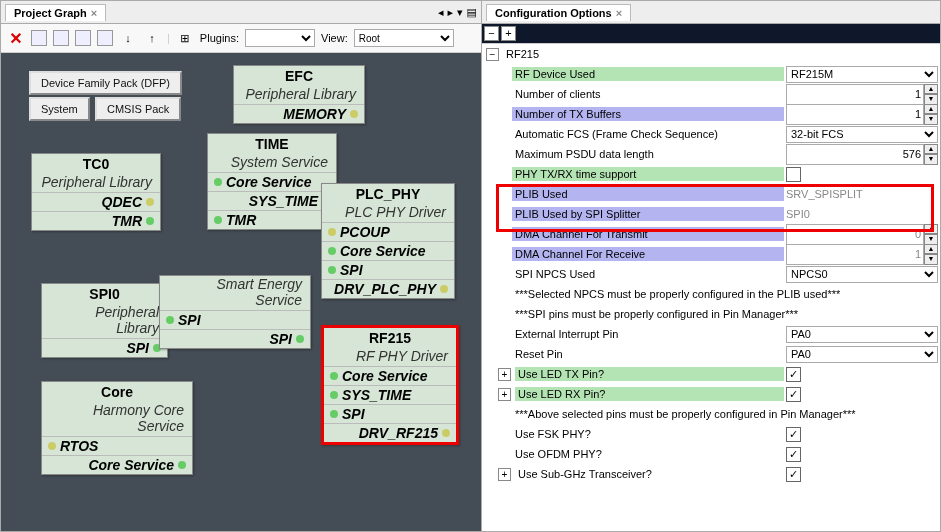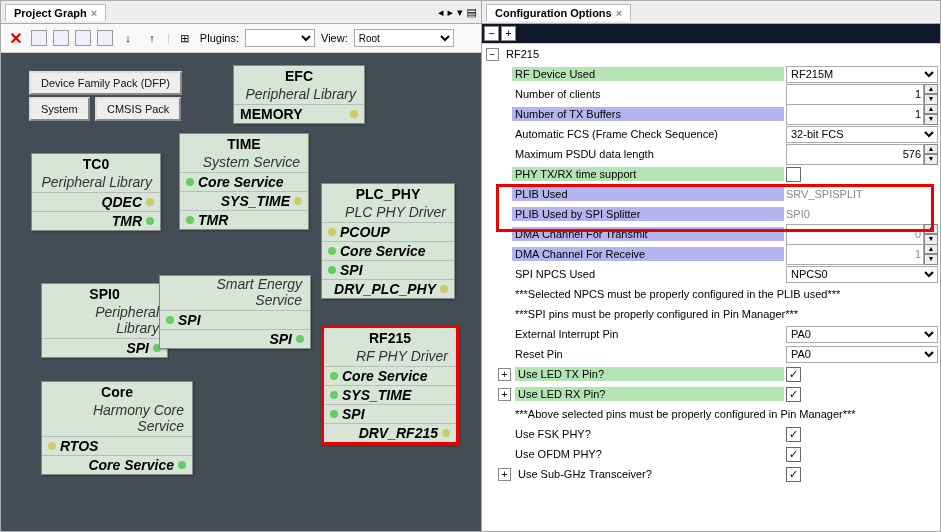--- a/index.html
+++ b/index.html
@@ -78,26 +78,26 @@
 
   <div class="graph">
     <div class="pill" style="left:28px;top:18px">Device Family Pack (DFP)</div>
     <div class="pill" style="left:28px;top:44px">System</div>
     <div class="pill" style="left:94px;top:44px">CMSIS Pack</div>
 
     <div class="node" style="left:232px;top:12px;width:130px">
       <div class="title">EFC</div>
       <div class="subtitle">Peripheral Library</div>
       <div class="row">
-          <span style="font-weight:bold;">MEMORY</span>
-          <div class="port closed"></div>
-        </div>
-    </div>
-
-    <div class="node" style="left:178px;top:80px;width:128px">
+          <span style="text-align:right;font-weight:bold;font-style:italic">MEMORY</span>
+          <div class="port closed"></div>
+        </div>
+    </div>
+
+    <div class="node" style="left:206px;top:80px;width:128px">
       <div class="title">TIME</div>
       <div class="subtitle">System Service</div>
       <div class="row">
           <div class="port"></div>
           <span style="font-weight:bold;font-style:italic">Core Service</span>
         </div>
       <div class="row">
           <span style="text-align:right;font-weight:bold;font-style:italic">SYS_TIME</span>
           <div class="port closed"></div>
         </div>

